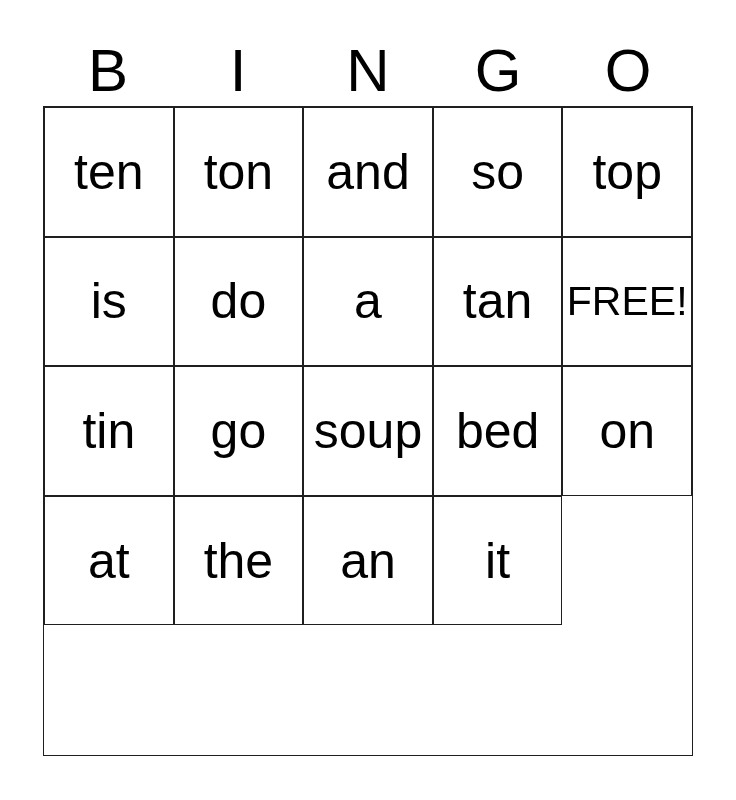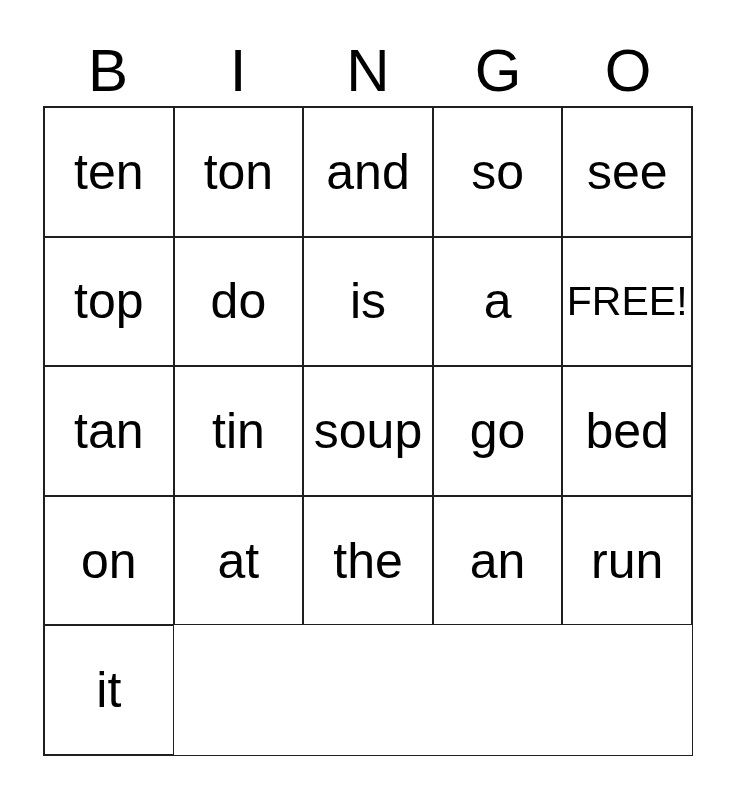--- a/index.html
+++ b/index.html
@@ -79,35 +79,33 @@
     <div class="hletter">G</div>
     <div class="hletter">O</div>
   </div>
 
   <div class="grid">
     <div class="cell">ten</div>
     <div class="cell">ton</div>
     <div class="cell">and</div>
 
     <div class="cell">so</div>
-    <div class="cell">see</div>
     <div class="cell">top</div>
+    <div class="cell">is</div>
+
     <div class="cell">do</div>
-
-    <div class="cell">is</div>
     <div class="cell">a</div>
+    <div class="cell">tan</div>
     <div class="cell free">FREE!</div>
-    <div class="cell">tan</div>
     <div class="cell">tin</div>
 
+    <div class="cell">go</div>
     <div class="cell">soup</div>
-    <div class="cell">go</div>
     <div class="cell">bed</div>
     <div class="cell">on</div>
 
     <div class="cell">at</div>
     <div class="cell">the</div>
     <div class="cell">an</div>
-    <div class="cell">run</div>
     <div class="cell">it</div>
   </div>
 
 </div>
 
 </body></html>

